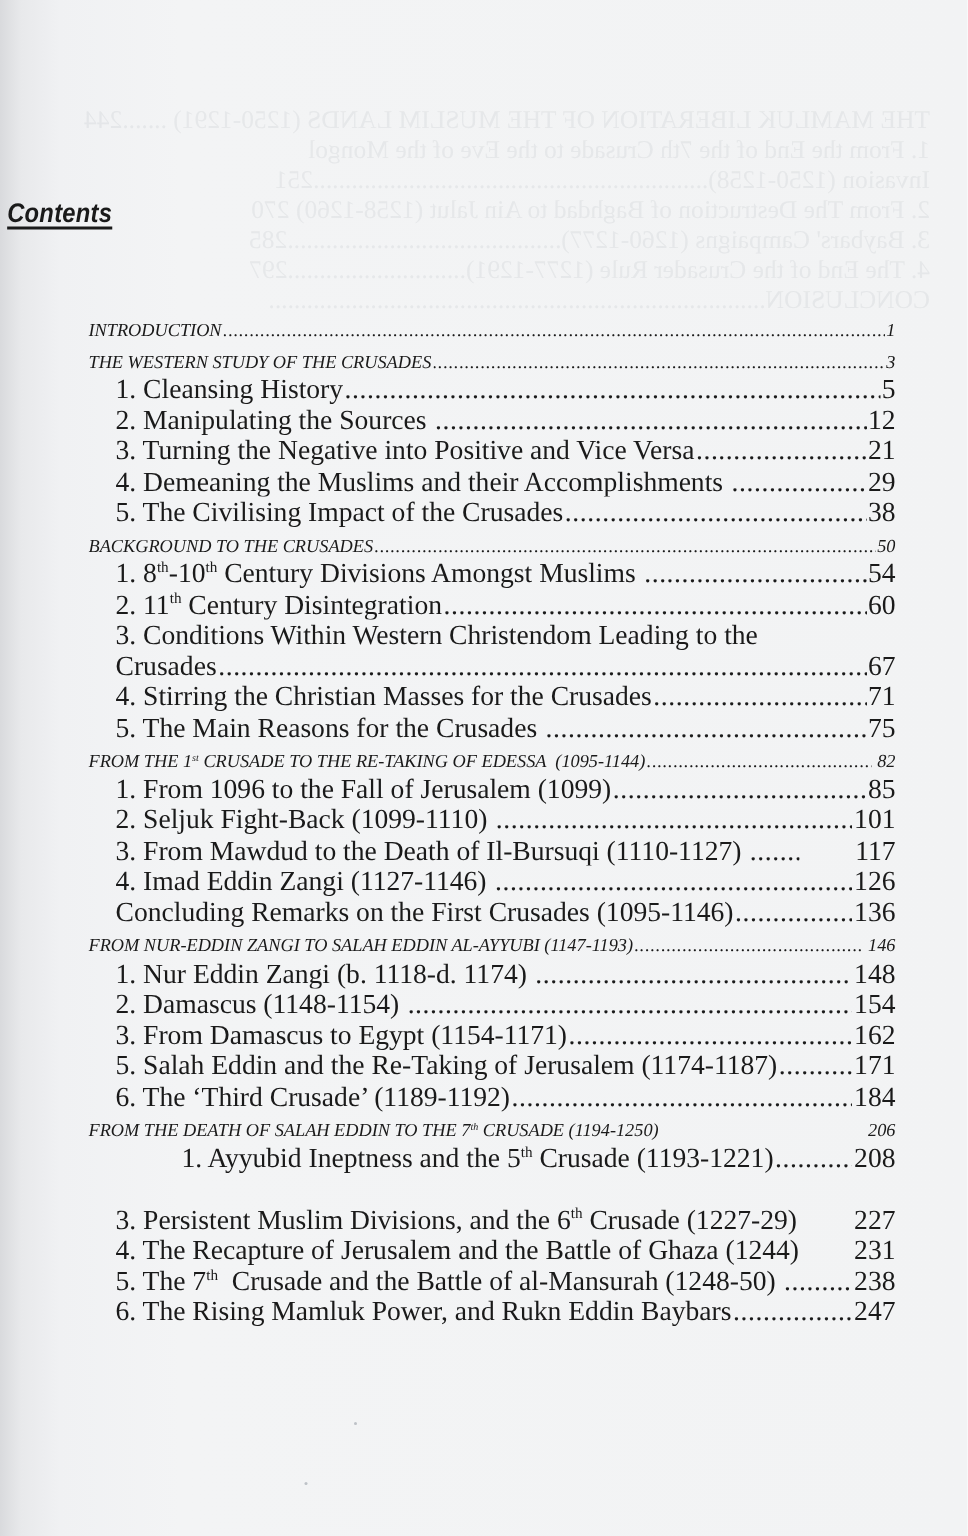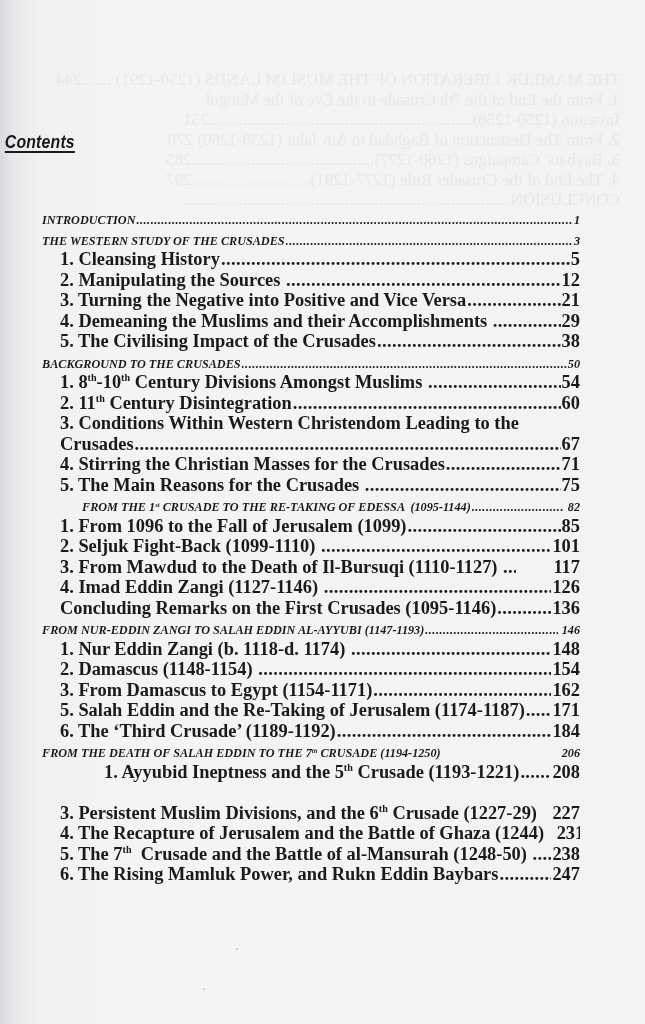--- a/index.html
+++ b/index.html
@@ -41,27 +41,26 @@
     }
     .title span {
       text-decoration: underline;
       text-decoration-thickness: 2px;
       text-underline-offset: 3px;
       display: inline-block;
       transform: scaleX(0.88);
     }
     .toc {
       position: absolute;
-      left: 42px;
+      left: 59px;
       top: 208px;
       width: 538px;
       margin: 0;
       padding: 0;
       list-style: none;
-      font-weight: bold;
     }
     .row {
       display: flex;
       align-items: baseline;
       white-space: nowrap;
       overflow: hidden;
     }
     .row.section {
       font-style: italic;
       font-size: 12.2px;
@@ -195,21 +194,21 @@
       <span class="label" style="white-space: pre;">4. Stirring the Christian Masses for the Crusades</span>
       <span class="leader"></span>
       <span class="page" style="white-space: pre;">71</span>
     </li>
     <li class="row item">
       <span class="label" style="white-space: pre;">5. The Main Reasons for the Crusades </span>
       <span class="leader"></span>
       <span class="page" style="white-space: pre;">75</span>
     </li>
     <li class="row section">
-      <span class="label" style="white-space: pre;"><span style="white-space: pre; margin-left: 40px;">FROM THE 1</span><sup style="white-space: pre;">st</sup><span style="white-space: pre;"> CRUSADE TO THE RE-TAKING OF EDESSA  (1095-1144)</span></span>
+      <span class="label" style="white-space: pre;"><span style="white-space: pre;">FROM THE 1</span><sup style="white-space: pre;">st</sup><span style="white-space: pre;"> CRUSADE TO THE RE-TAKING OF EDESSA  (1095-1144)</span></span>
       <span class="leader"></span>
       <span class="page" style="white-space: pre;"> 82</span>
     </li>
     <li class="row item">
       <span class="label" style="white-space: pre;">1. From 1096 to the Fall of Jerusalem (1099)</span>
       <span class="leader"></span>
       <span class="page" style="white-space: pre;">85</span>
     </li>
     <li class="row item">
       <span class="label" style="white-space: pre;">2. Seljuk Fight-Back (1099-1110) </span>

